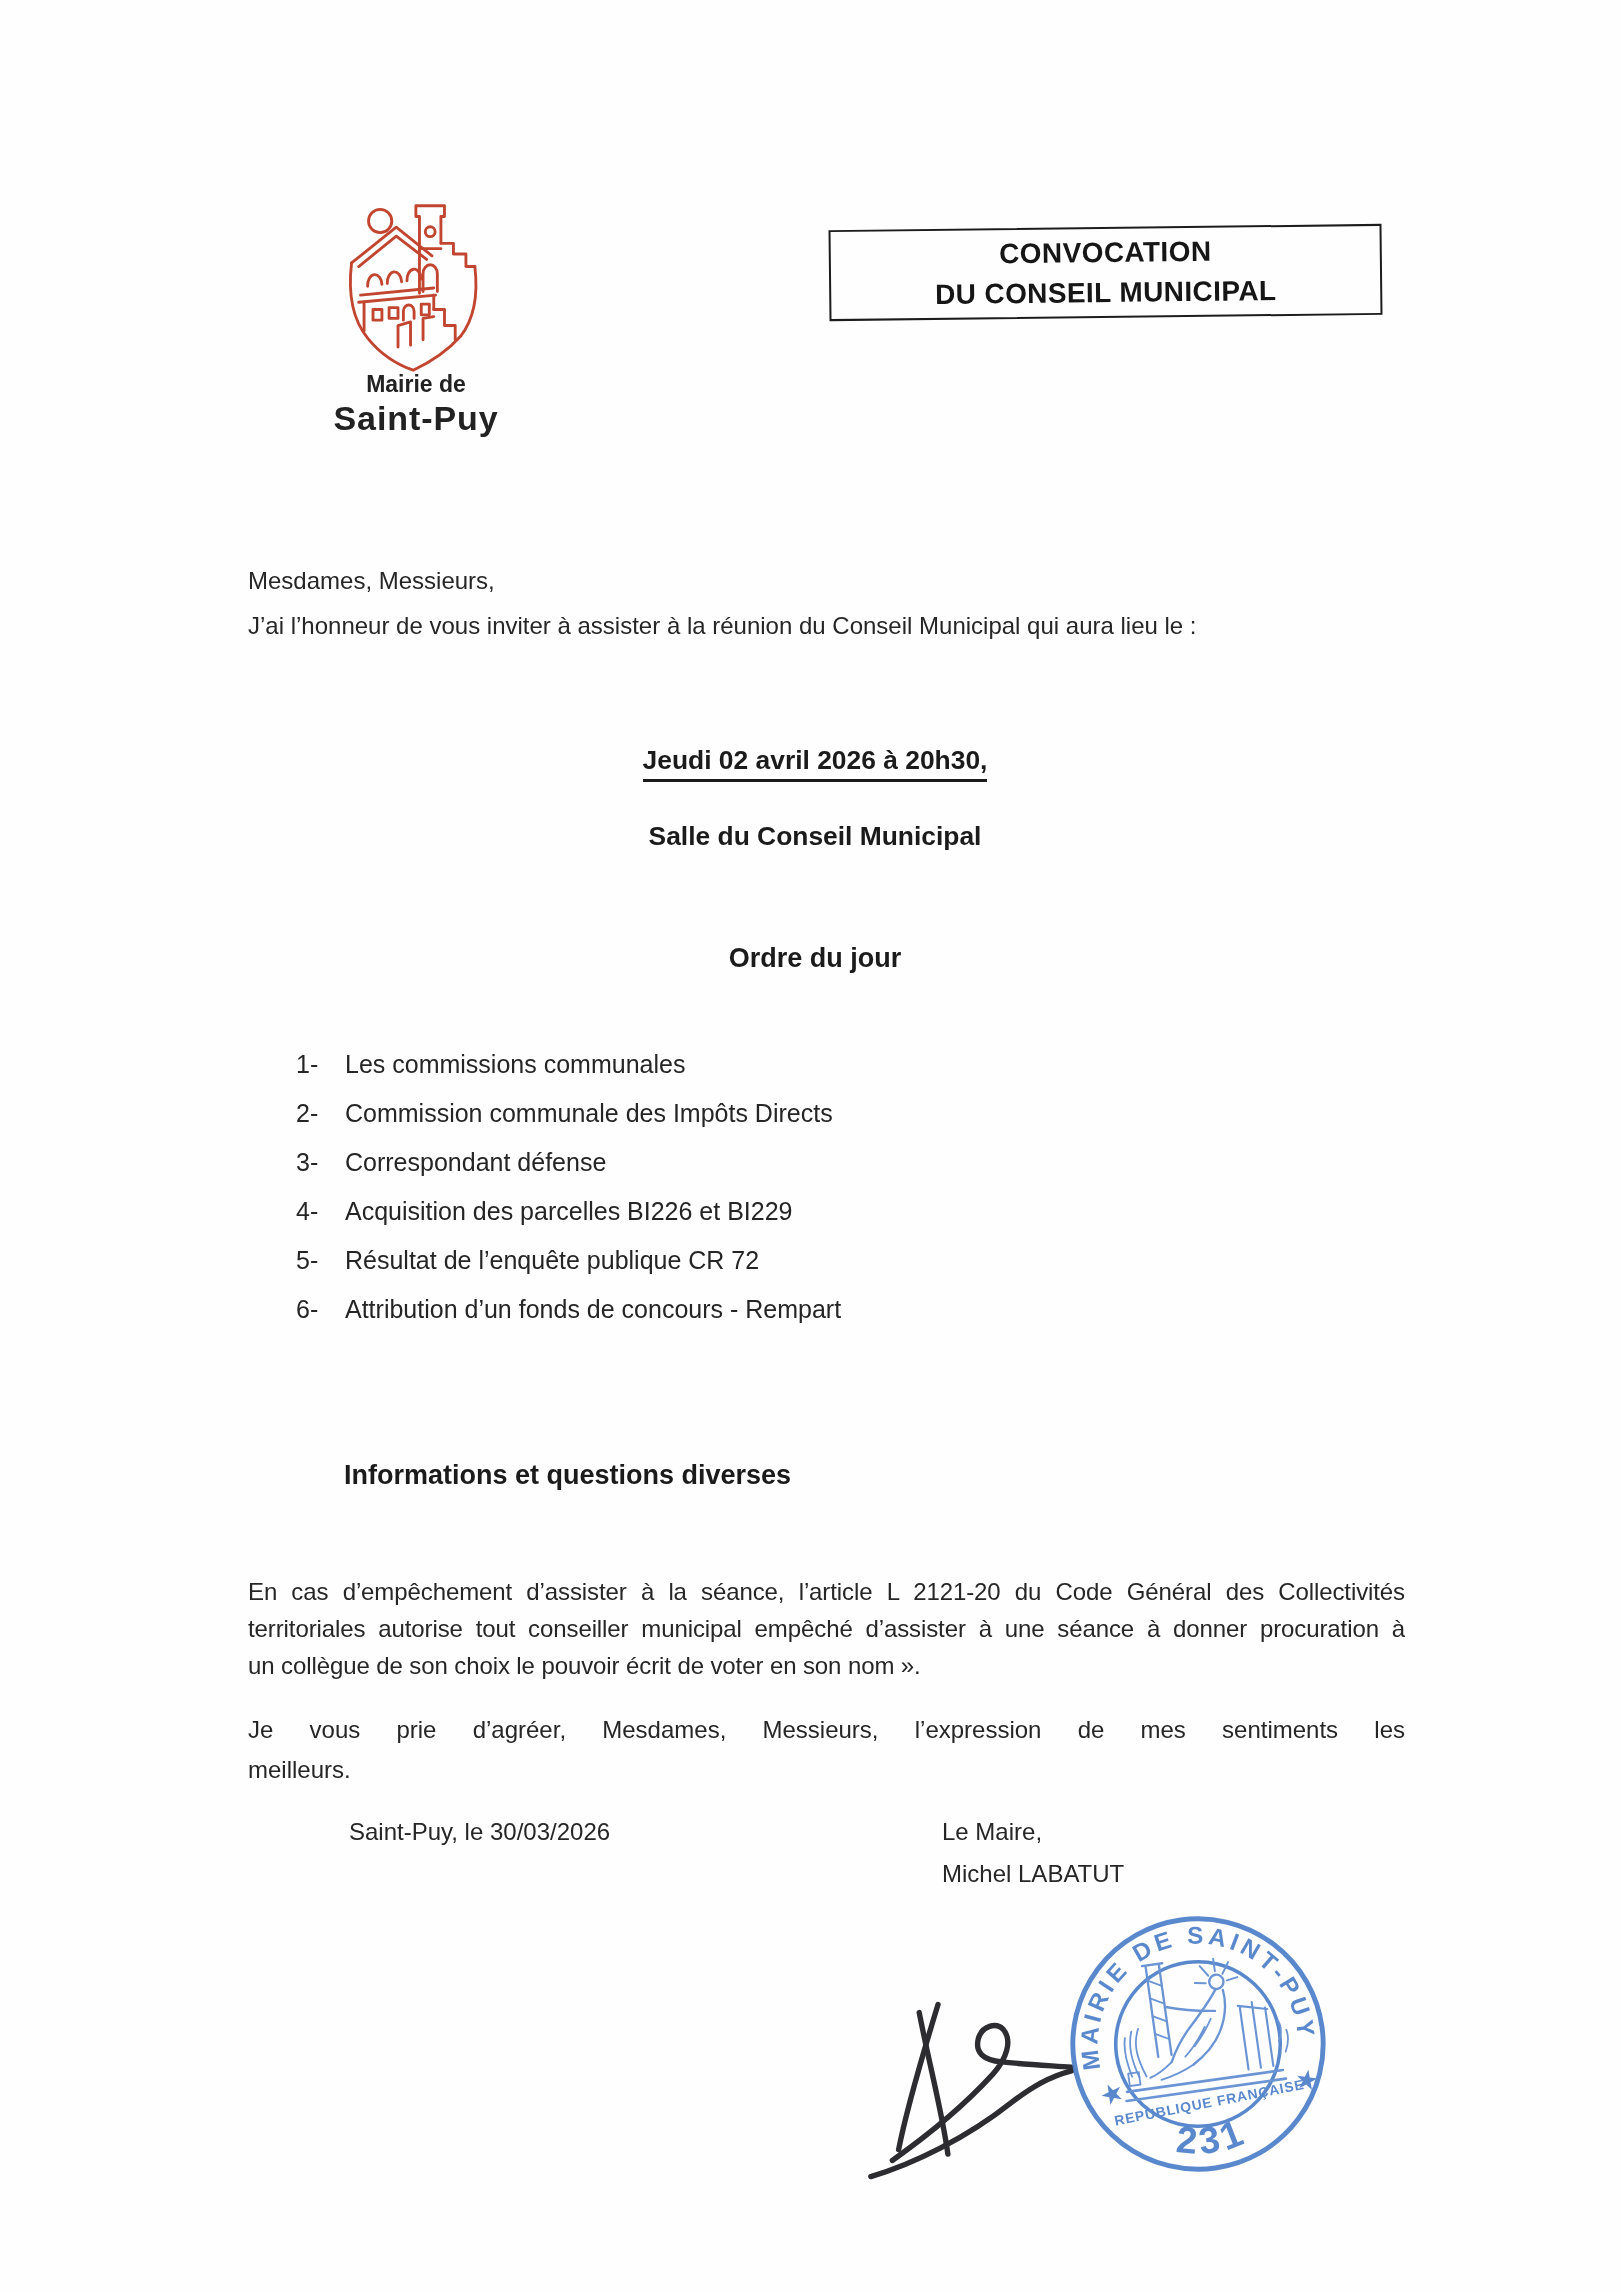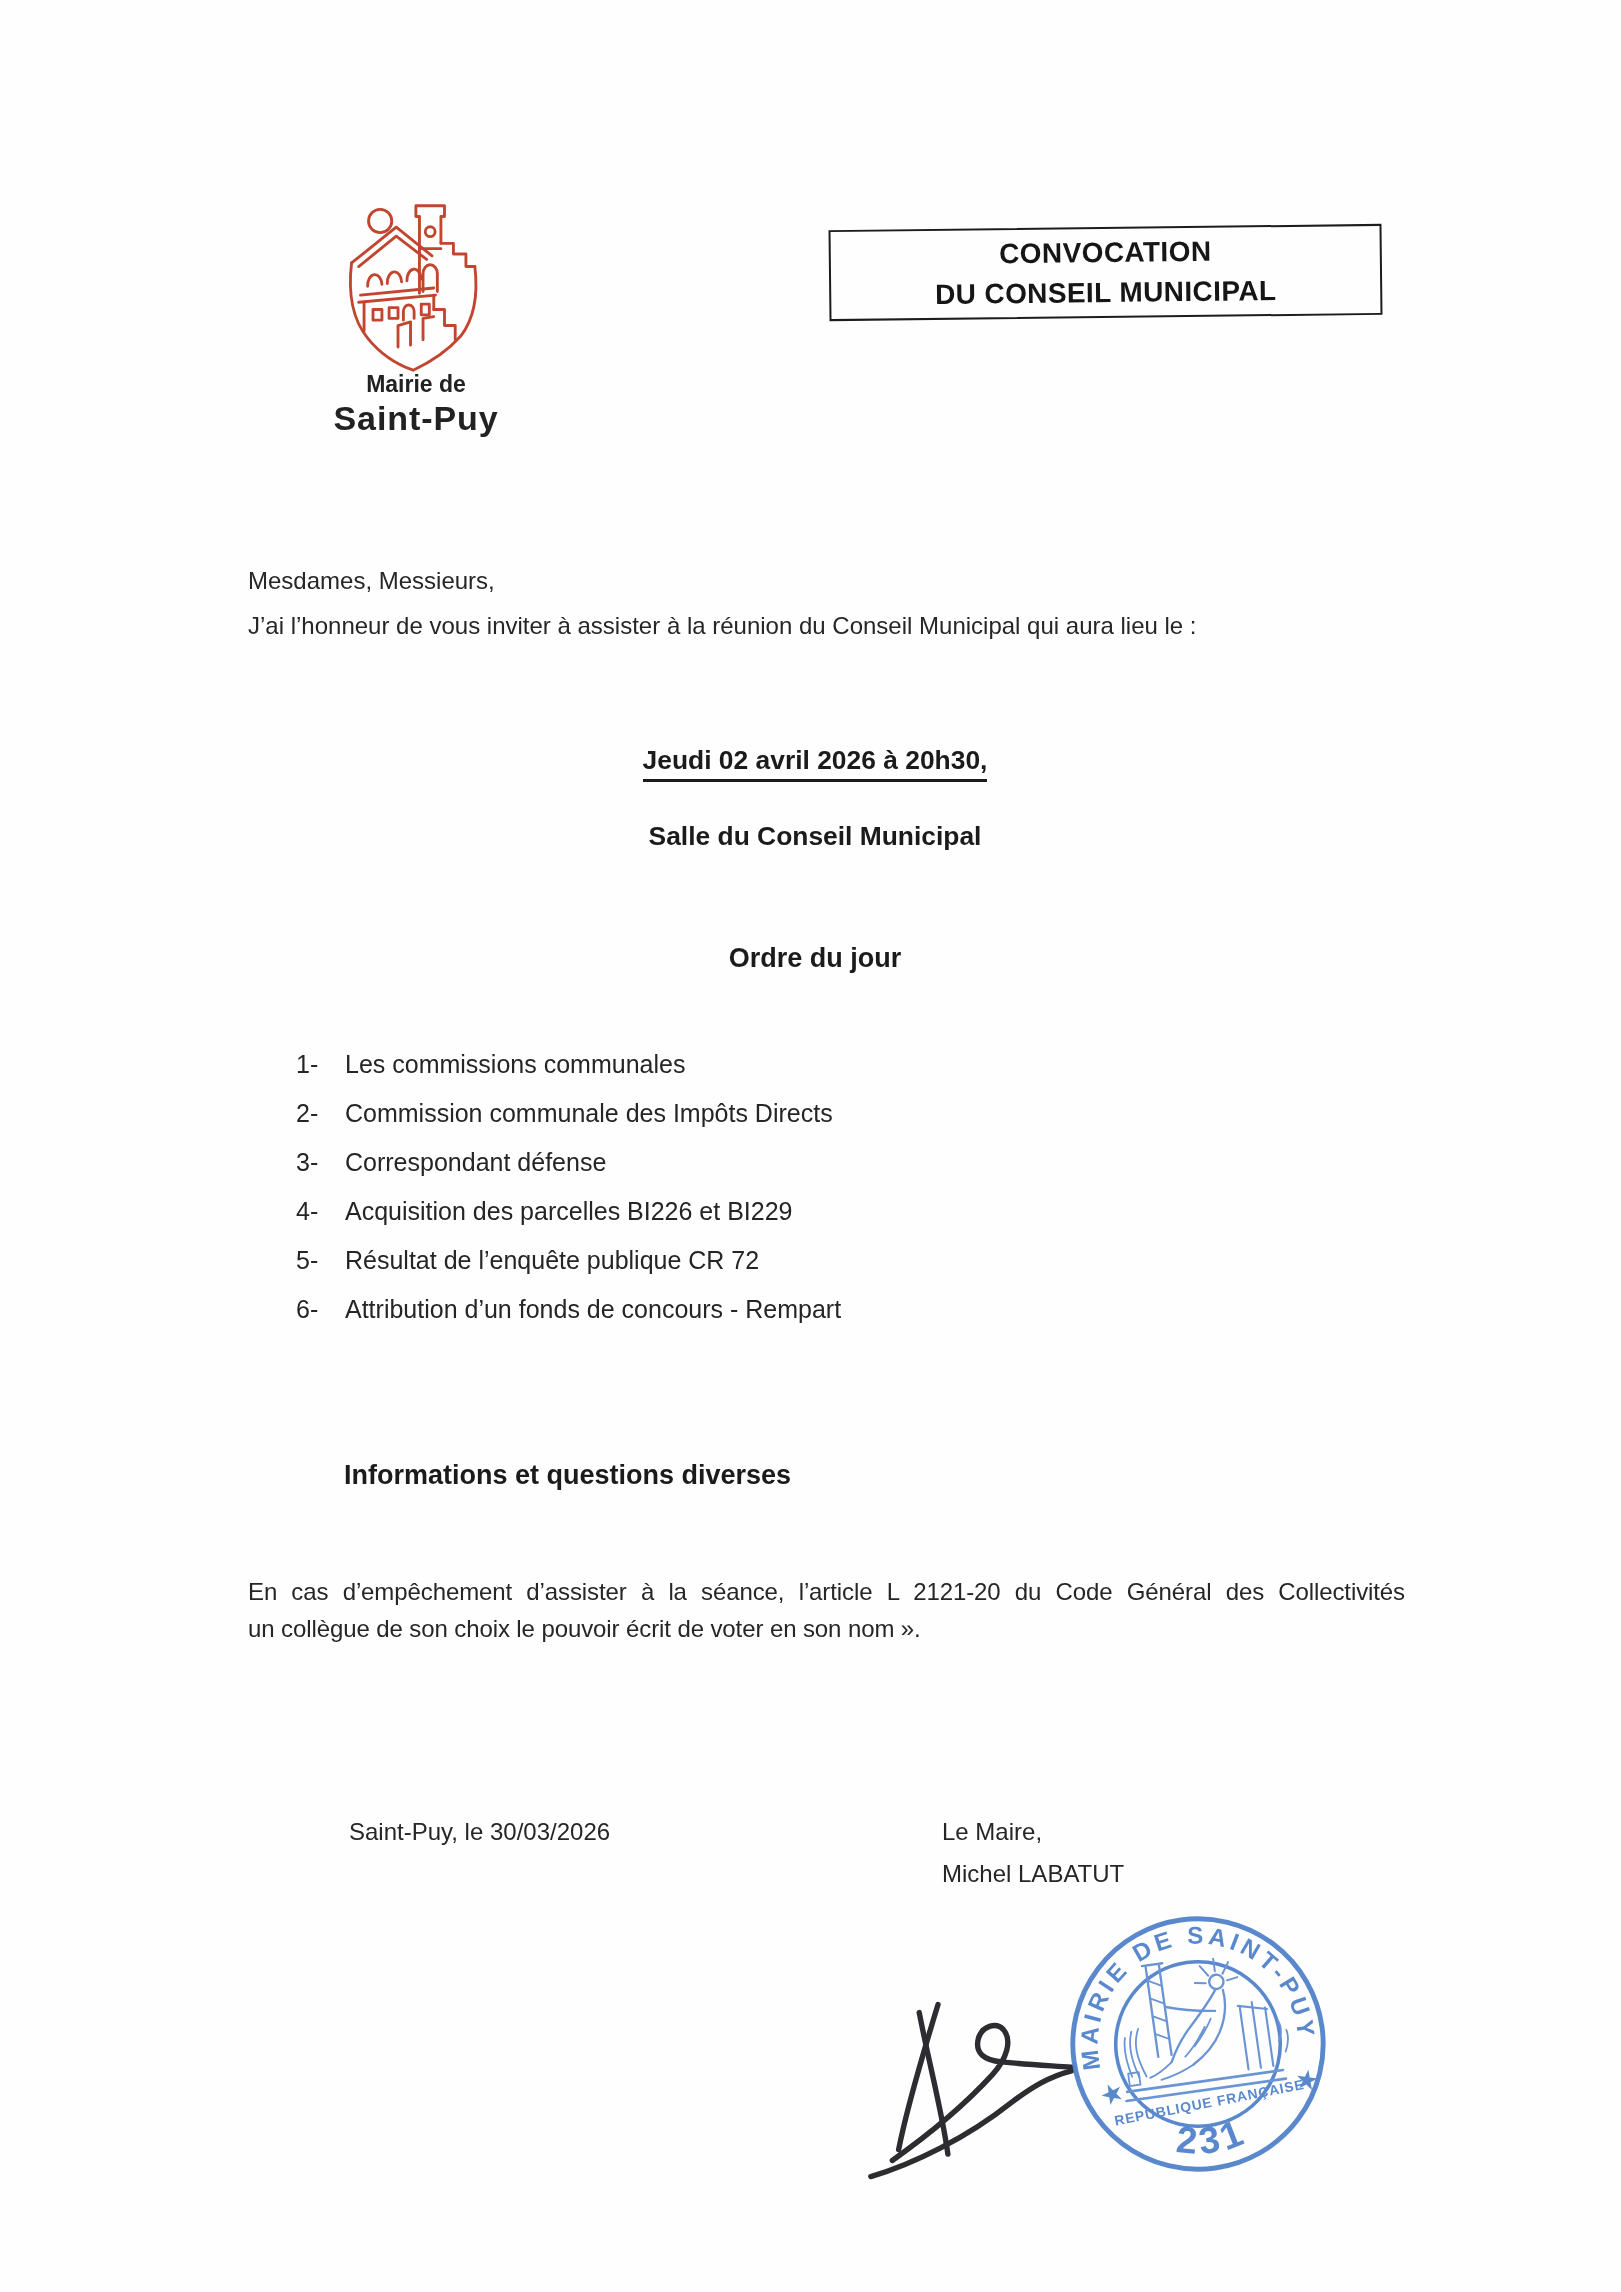--- a/index.html
+++ b/index.html
@@ -141,23 +141,28 @@
     <div class="agenda-item">
       <span class="agenda-num">6-</span>
       <span>Attribution d’un fonds de concours - Rempart</span>
     </div>
   </div>
 
   <div class="abs info-heading">Informations et questions diverses</div>
 
   <div class="abs body-text legal">
     <div class="jline">En cas d’empêchement d’assister à la séance, l’article L 2121-20 du Code Général des Collectivités</div>
+    <div class="jline">territoriales autorise tout conseiller municipal empêché d’assister à une séance à donner procuration à</div>
     <div class="nline">un collègue de son choix le pouvoir écrit de voter en son nom ».</div>
   </div>
 
+  <div class="abs body-text closing">
+    <div class="jline">Je vous prie d’agréer, Mesdames, Messieurs, l’expression de mes sentiments les</div>
+    <div class="nline">meilleurs.</div>
+  </div>
 
   <div class="abs body-text place-date">Saint-Puy, le 30/03/2026</div>
   <div class="abs body-text signer-title">Le Maire,</div>
   <div class="abs body-text signer-name">Michel LABATUT</div>
 
   <svg class="abs sig-svg" width="287" height="224" viewBox="940 2195 320 250">
     <g fill="none" stroke="#2c2c31" stroke-width="6" stroke-linecap="round" stroke-linejoin="round">
       <path d="M1047 2238 C 1028 2300 1012 2355 1003 2400"></path>
       <path d="M1026 2247 C 1038 2308 1052 2360 1058 2405"></path>
       <path d="M996 2412 C 1030 2388 1075 2352 1108 2316 C 1124 2298 1130 2278 1120 2266 C 1112 2257 1096 2262 1092 2276 C 1088 2292 1098 2300 1118 2302 C 1146 2305 1168 2306 1196 2308"></path>

